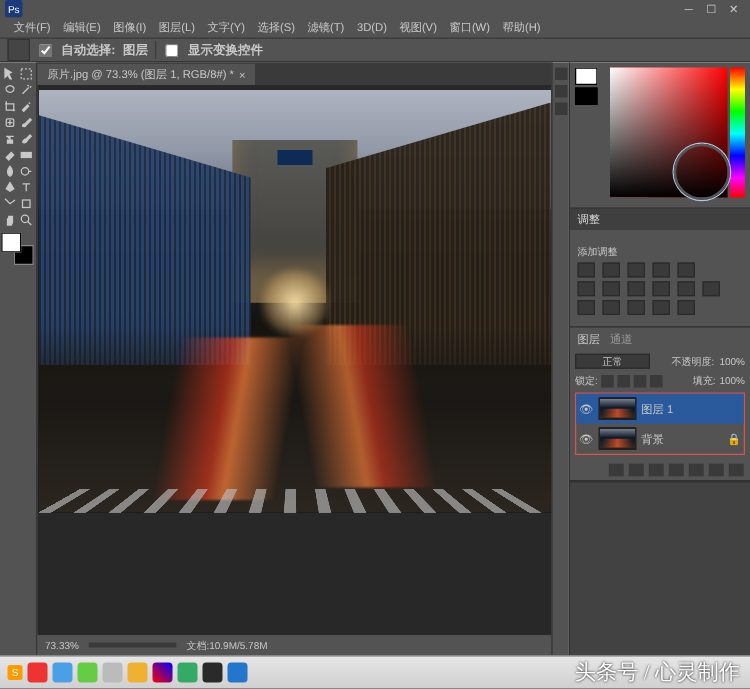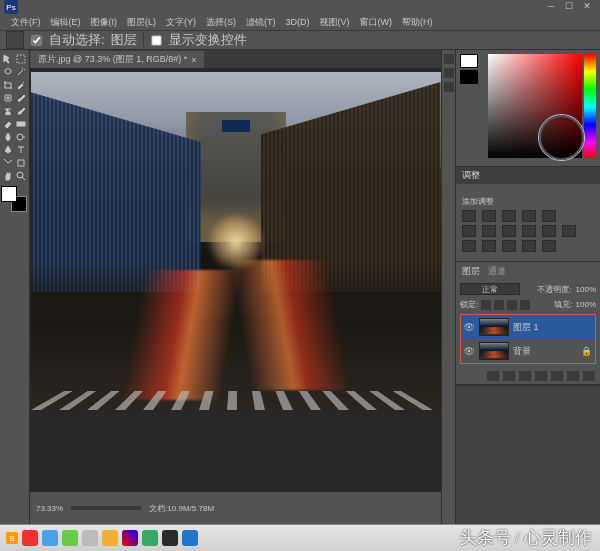--- a/index.html
+++ b/index.html
@@ -1,29 +1,29 @@
 <!DOCTYPE html>
 <html><head>
 <meta charset="utf-8">
 <style>
   * { margin:0; padding:0; box-sizing:border-box; font-family:"Microsoft YaHei",Arial,sans-serif; }
   body { background:#2a2a2a; width:600px; height:551px; overflow:hidden; color:#c8c8c8; font-size:10px; position:relative; }
   .app { width:600px; height:524px; background:#535353; display:flex; flex-direction:column; }
   
-  .titlebar { background:#535353; height:14px; display:flex; align-items:flex-start; padding:0 4px; }
+  .titlebar { background:#535353; height:14px; display:flex; align-items:center; padding:0 4px; }
   .titlebar .logo { width:14px; height:14px; background:#1a3a7a; color:#fff; font-size:8px; display:flex; align-items:center; justify-content:center; border-radius:2px; }
   .titlebar .spacer { flex:1; }
   .titlebar .win-btn { width:18px; height:12px; color:#c8c8c8; font-size:9px; display:flex; align-items:center; justify-content:center; cursor:pointer; }
   
   .menubar { background:#535353; height:16px; display:flex; align-items:center; padding:0 6px; gap:0; }
   .menubar .mitem { padding:0 5px; font-size:9px; cursor:pointer; white-space:nowrap; }
   
   .options { background:#535353; height:20px; display:flex; align-items:center; padding:0 6px; gap:6px; border-top:1px solid #3a3a3a; border-bottom:1px solid #2f2f2f; }
   .options .tool-icon { width:18px; height:18px; background:#454545; border:1px solid #333; }
-  .options .opt-lbl { font-size:13px; }
+  .options .opt-lbl { font-size:10px;font-weight:bold; }
   .options input[type=checkbox]{ transform:scale(.8); accent-color:#777; }
   .options .sep { width:1px; height:14px; background:#3a3a3a; }
   
   .body { flex:1; display:flex; background:#ffffff; }
   
   .toolbox { width:30px; background:#535353; border-right:1px solid #2f2f2f; display:flex; flex-wrap:wrap; padding:2px 1px; gap:0; align-content:flex-start; }
   .tool { width:13px; height:13px; display:flex; align-items:center; justify-content:center; cursor:pointer; }
   .tool svg { width:10px; height:10px; fill:#c8c8c8; stroke:#c8c8c8; }
   .swatches { width:26px; height:26px; position:relative; margin-top:4px; }
   .sw-fg { width:16px; height:16px; background:#fff; border:1px solid #000; position:absolute; top:0; left:0; }
@@ -67,21 +67,21 @@
     filter:blur(1px); }
   .trailR { position:absolute; bottom:20px; right:0; width:260px; height:130px;
     background:linear-gradient(-100deg, rgba(255,50,30,0) 40%, rgba(255,60,30,.5) 55%, rgba(255,130,60,.65) 60%, rgba(255,50,30,0) 75%);
     filter:blur(1px); }
   .cross { position:absolute; bottom:0; left:0; right:0; height:48px; }
   .cross::before { content:""; position:absolute; inset:0;
     background:repeating-linear-gradient(90deg,#bbb 0 10px, transparent 10px 28px);
     transform:perspective(220px) rotateX(62deg); transform-origin:bottom; opacity:.65; }
   .glowC { position:absolute; top:140px; left:178px; width:54px; height:60px;
     background:radial-gradient(circle,rgba(255,230,170,.9),rgba(255,200,120,.3) 55%,transparent 72%); filter:blur(2px);}
-  .status { height:16px; background:#535353; display:flex; align-items:center; font-size:8px; padding:16px 6px; gap:8px; }
+  .status { height:16px; background:#535353; display:flex; align-items:center; font-size:8px; padding:0 6px; gap:8px; }
   .status .seg { height:4px; width:70px; background:#3a3a3a; }
   
   .right { width:145px; background:#535353; border-left:1px solid #2f2f2f; display:flex; flex-direction:column; }
   .panel { border-bottom:1px solid #2f2f2f; }
   .panel-hdr { font-size:9px; padding:2px 6px; background:#3f3f3f; color:#d8d8d8; }
   
   .colorpanel { height:116px; display:flex; gap:2px; padding:4px; }
   .picker-sw { width:26px; }
   .picker-sw .sw { width:18px; height:14px; border:1px solid #000; margin-bottom:2px; }
   .sv { flex:1; height:104px; background:

